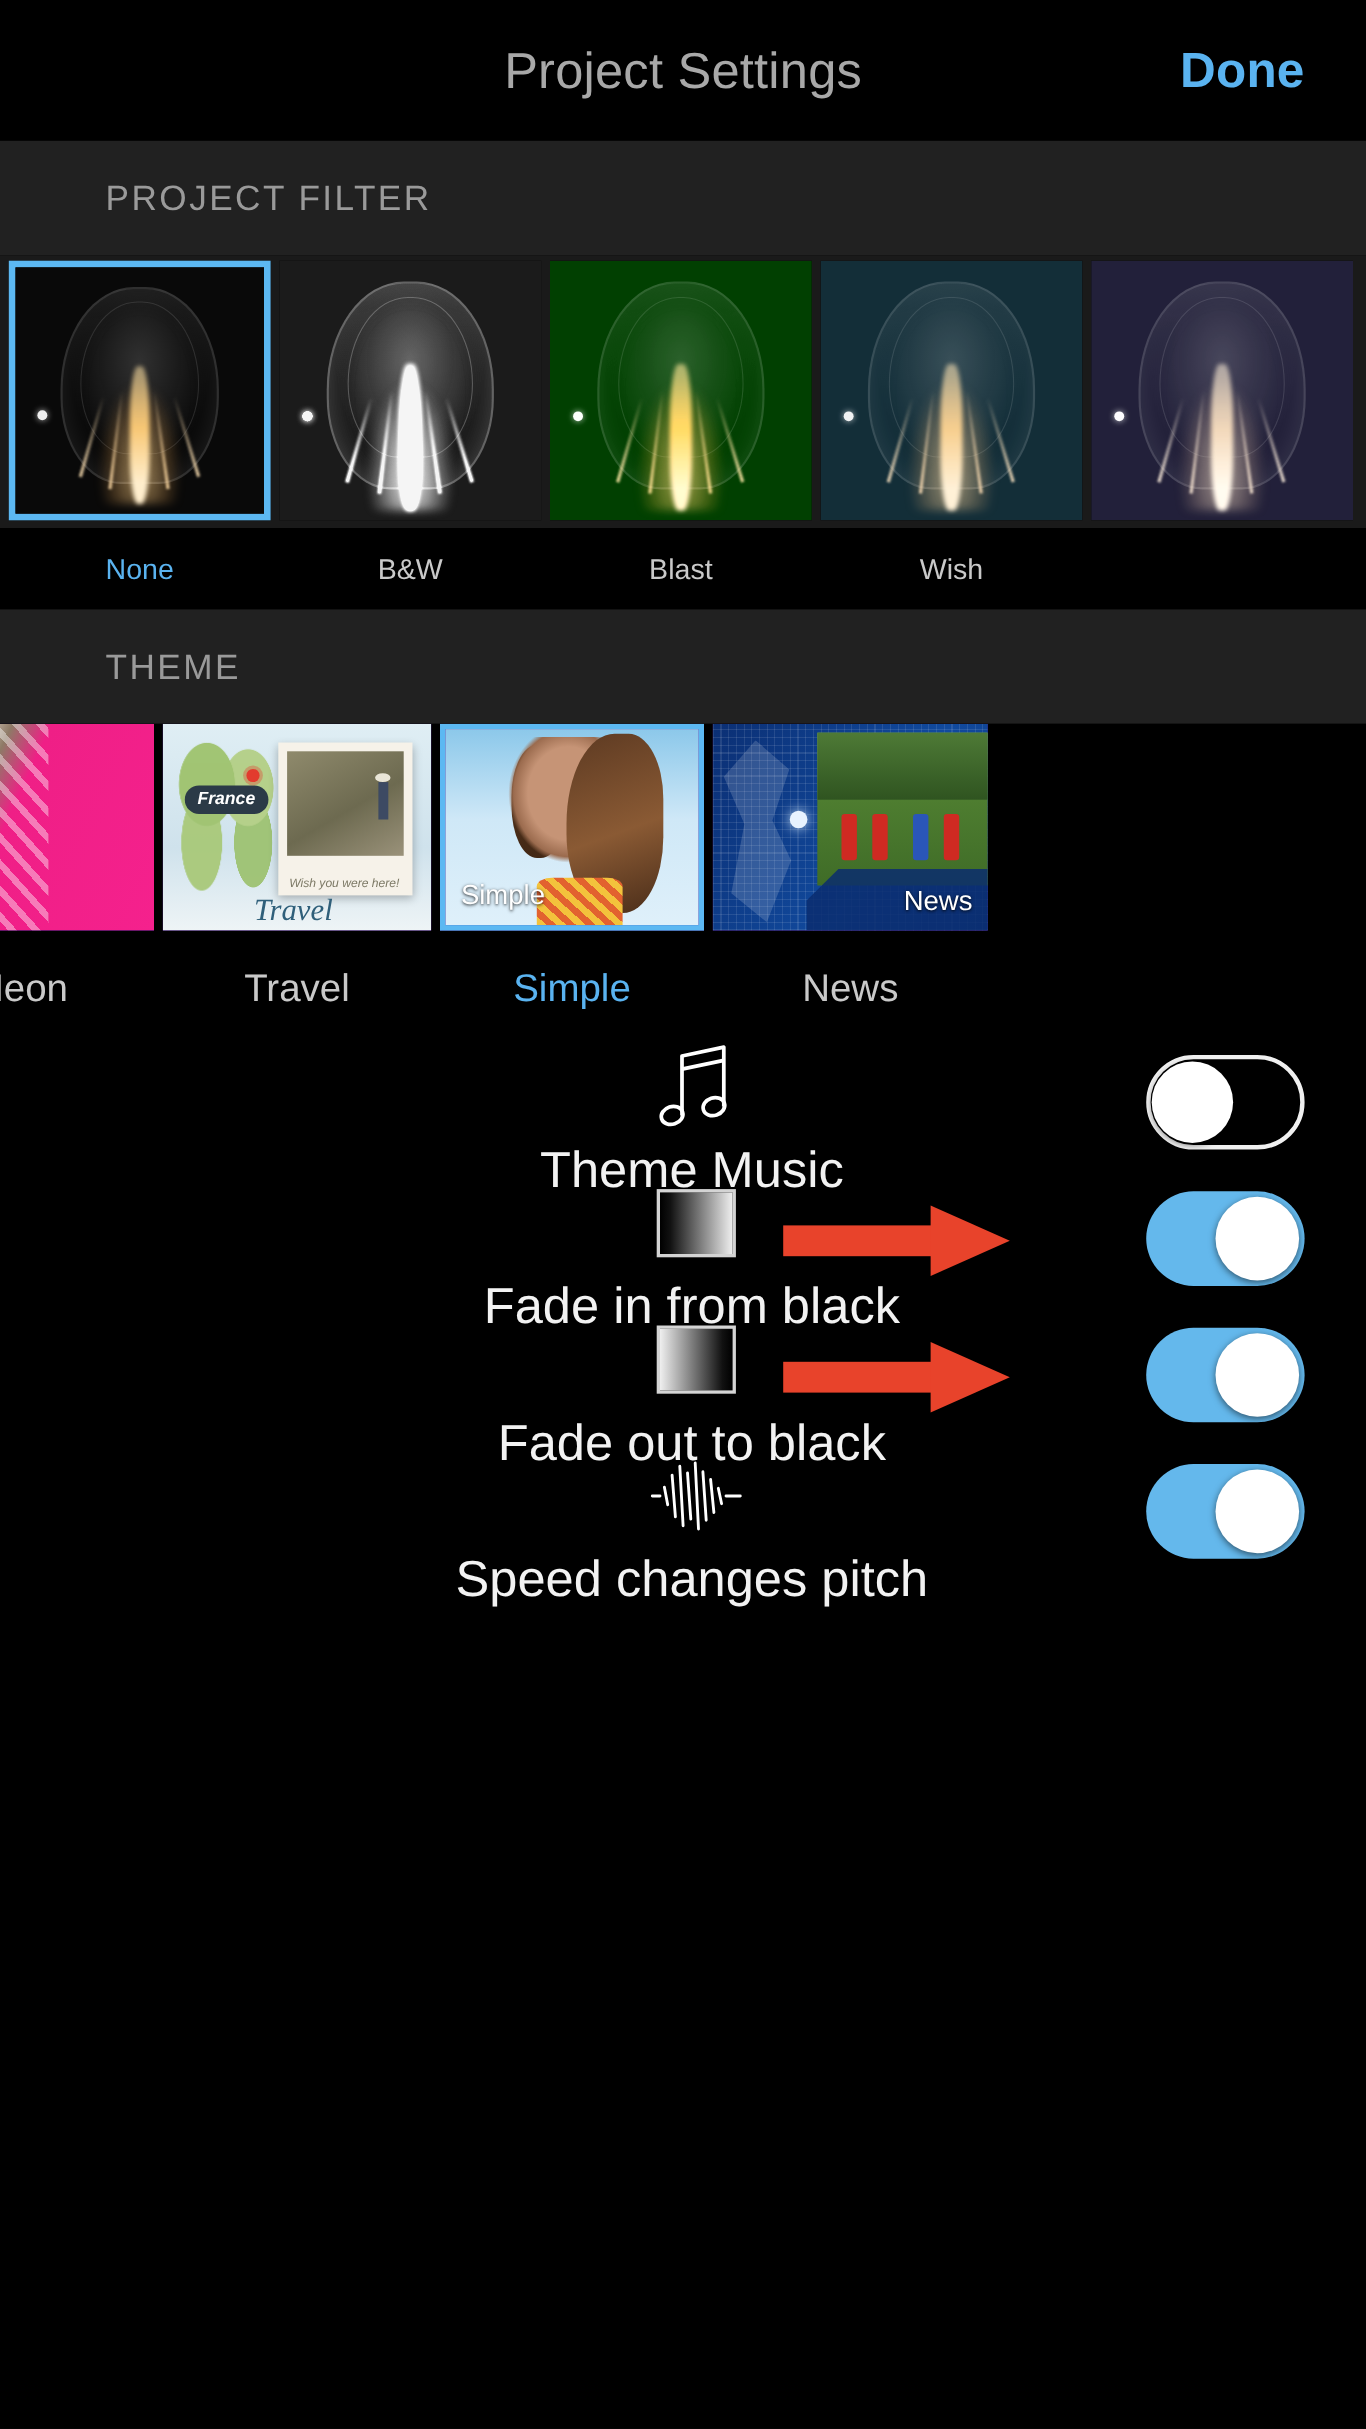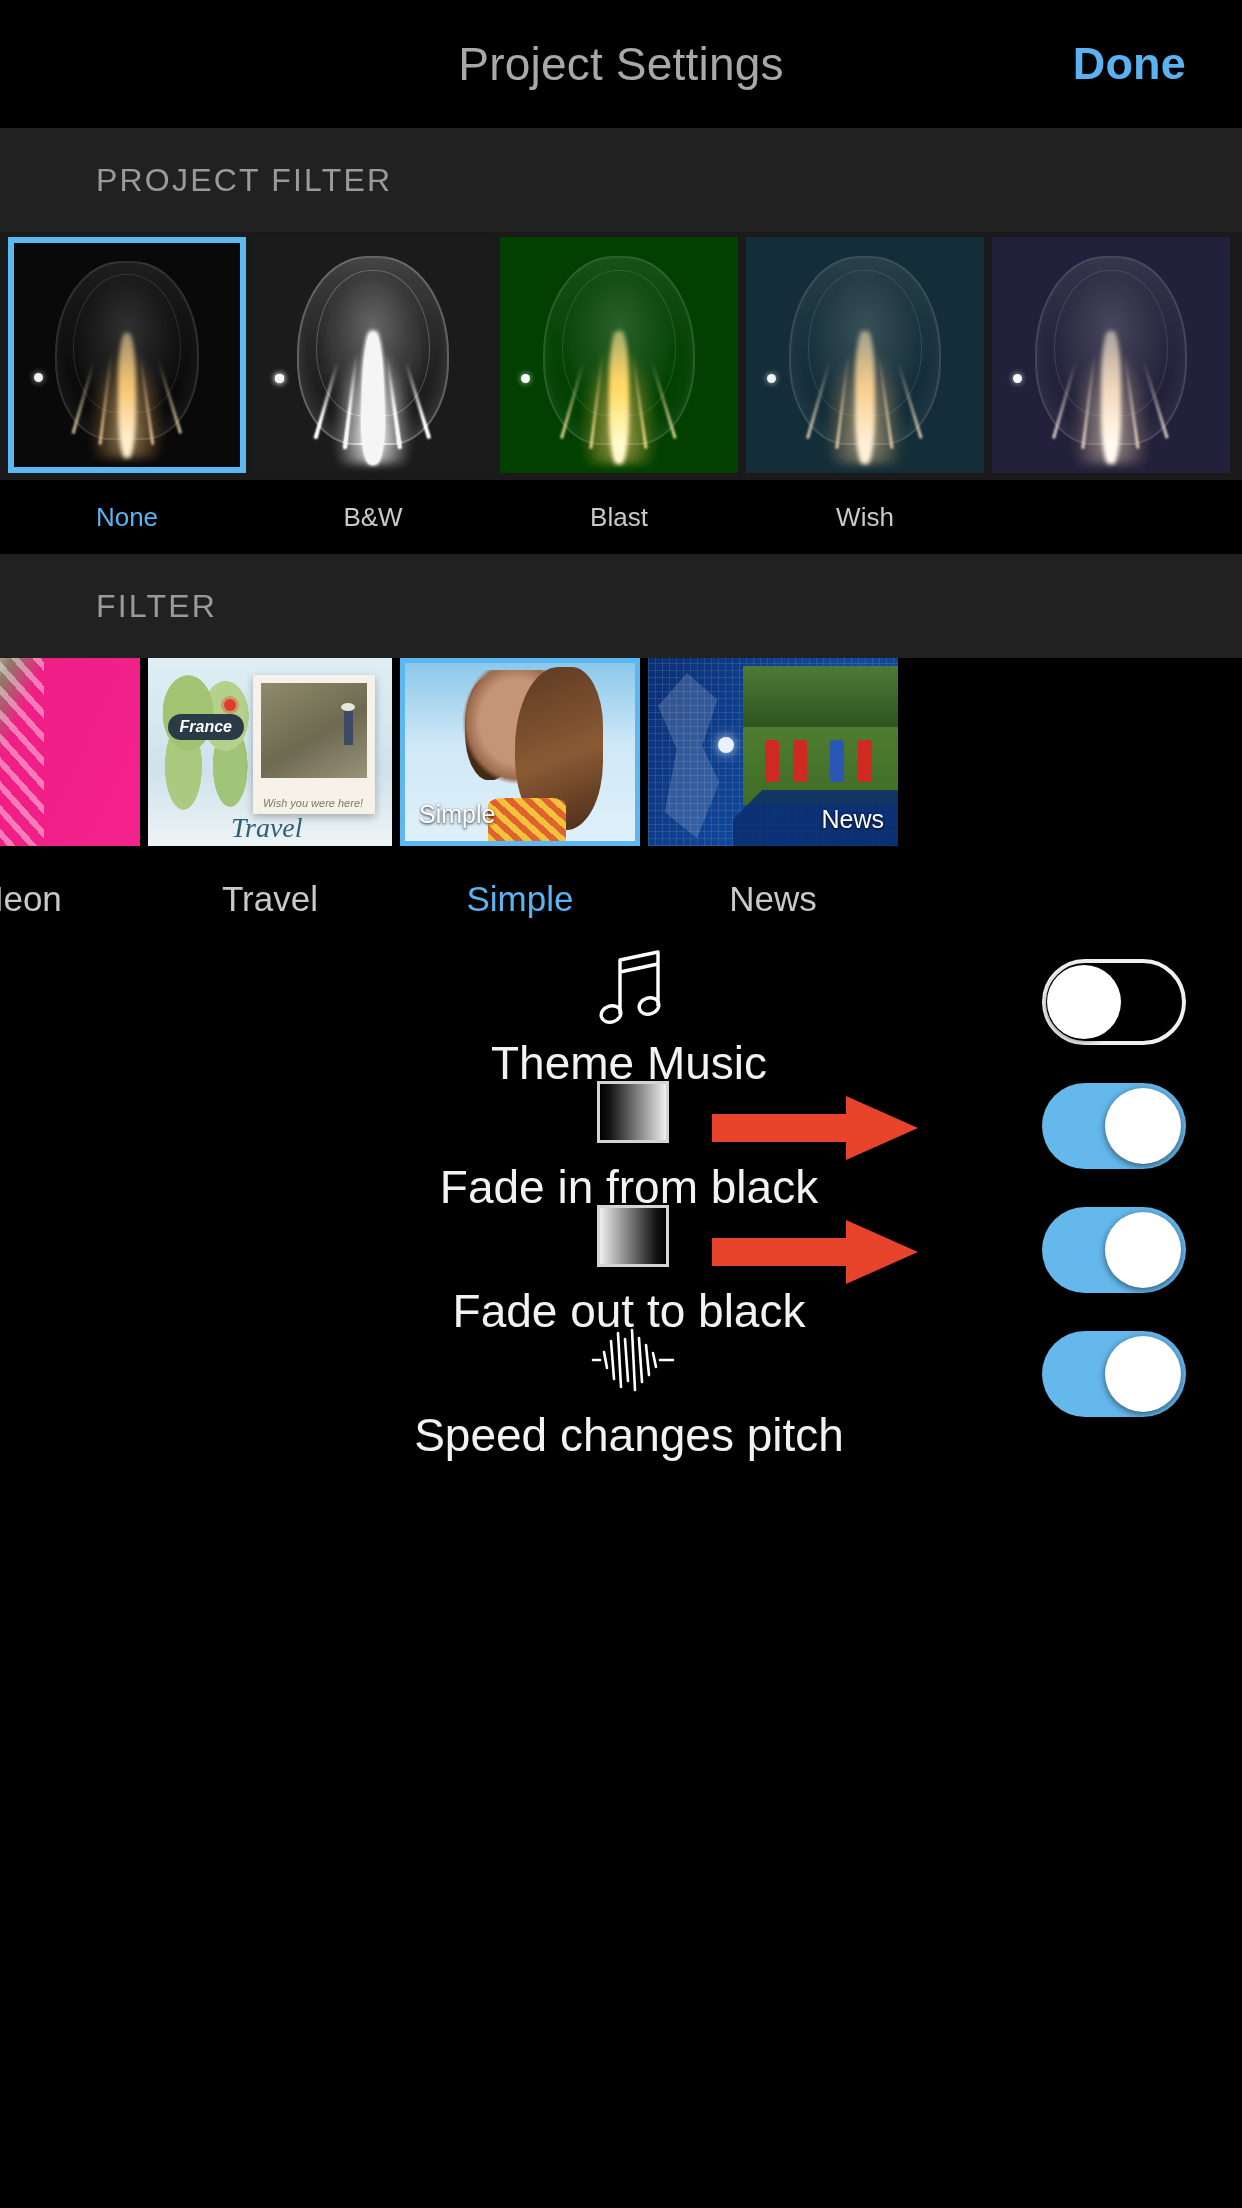--- a/index.html
+++ b/index.html
@@ -364,21 +364,21 @@
   </div>
 
   <div class="filter-label-row">
     <div class="filter-label first sel">None</div>
     <div class="filter-label">B&amp;W</div>
     <div class="filter-label">Blast</div>
     <div class="filter-label">Wish</div>
   </div>
 
   <div class="sec-head" style="top:554px;">
-    <span>FILTER</span>
+    <span>THEME</span>
   </div>
 
   <div class="theme-strip">
 
     <div class="theme-cell" style="margin-left:-100px;width:240px;flex:0 0 240px;">
       <div class="art-neon">
         <div class="stripes"></div>
       </div>
     </div>
 

